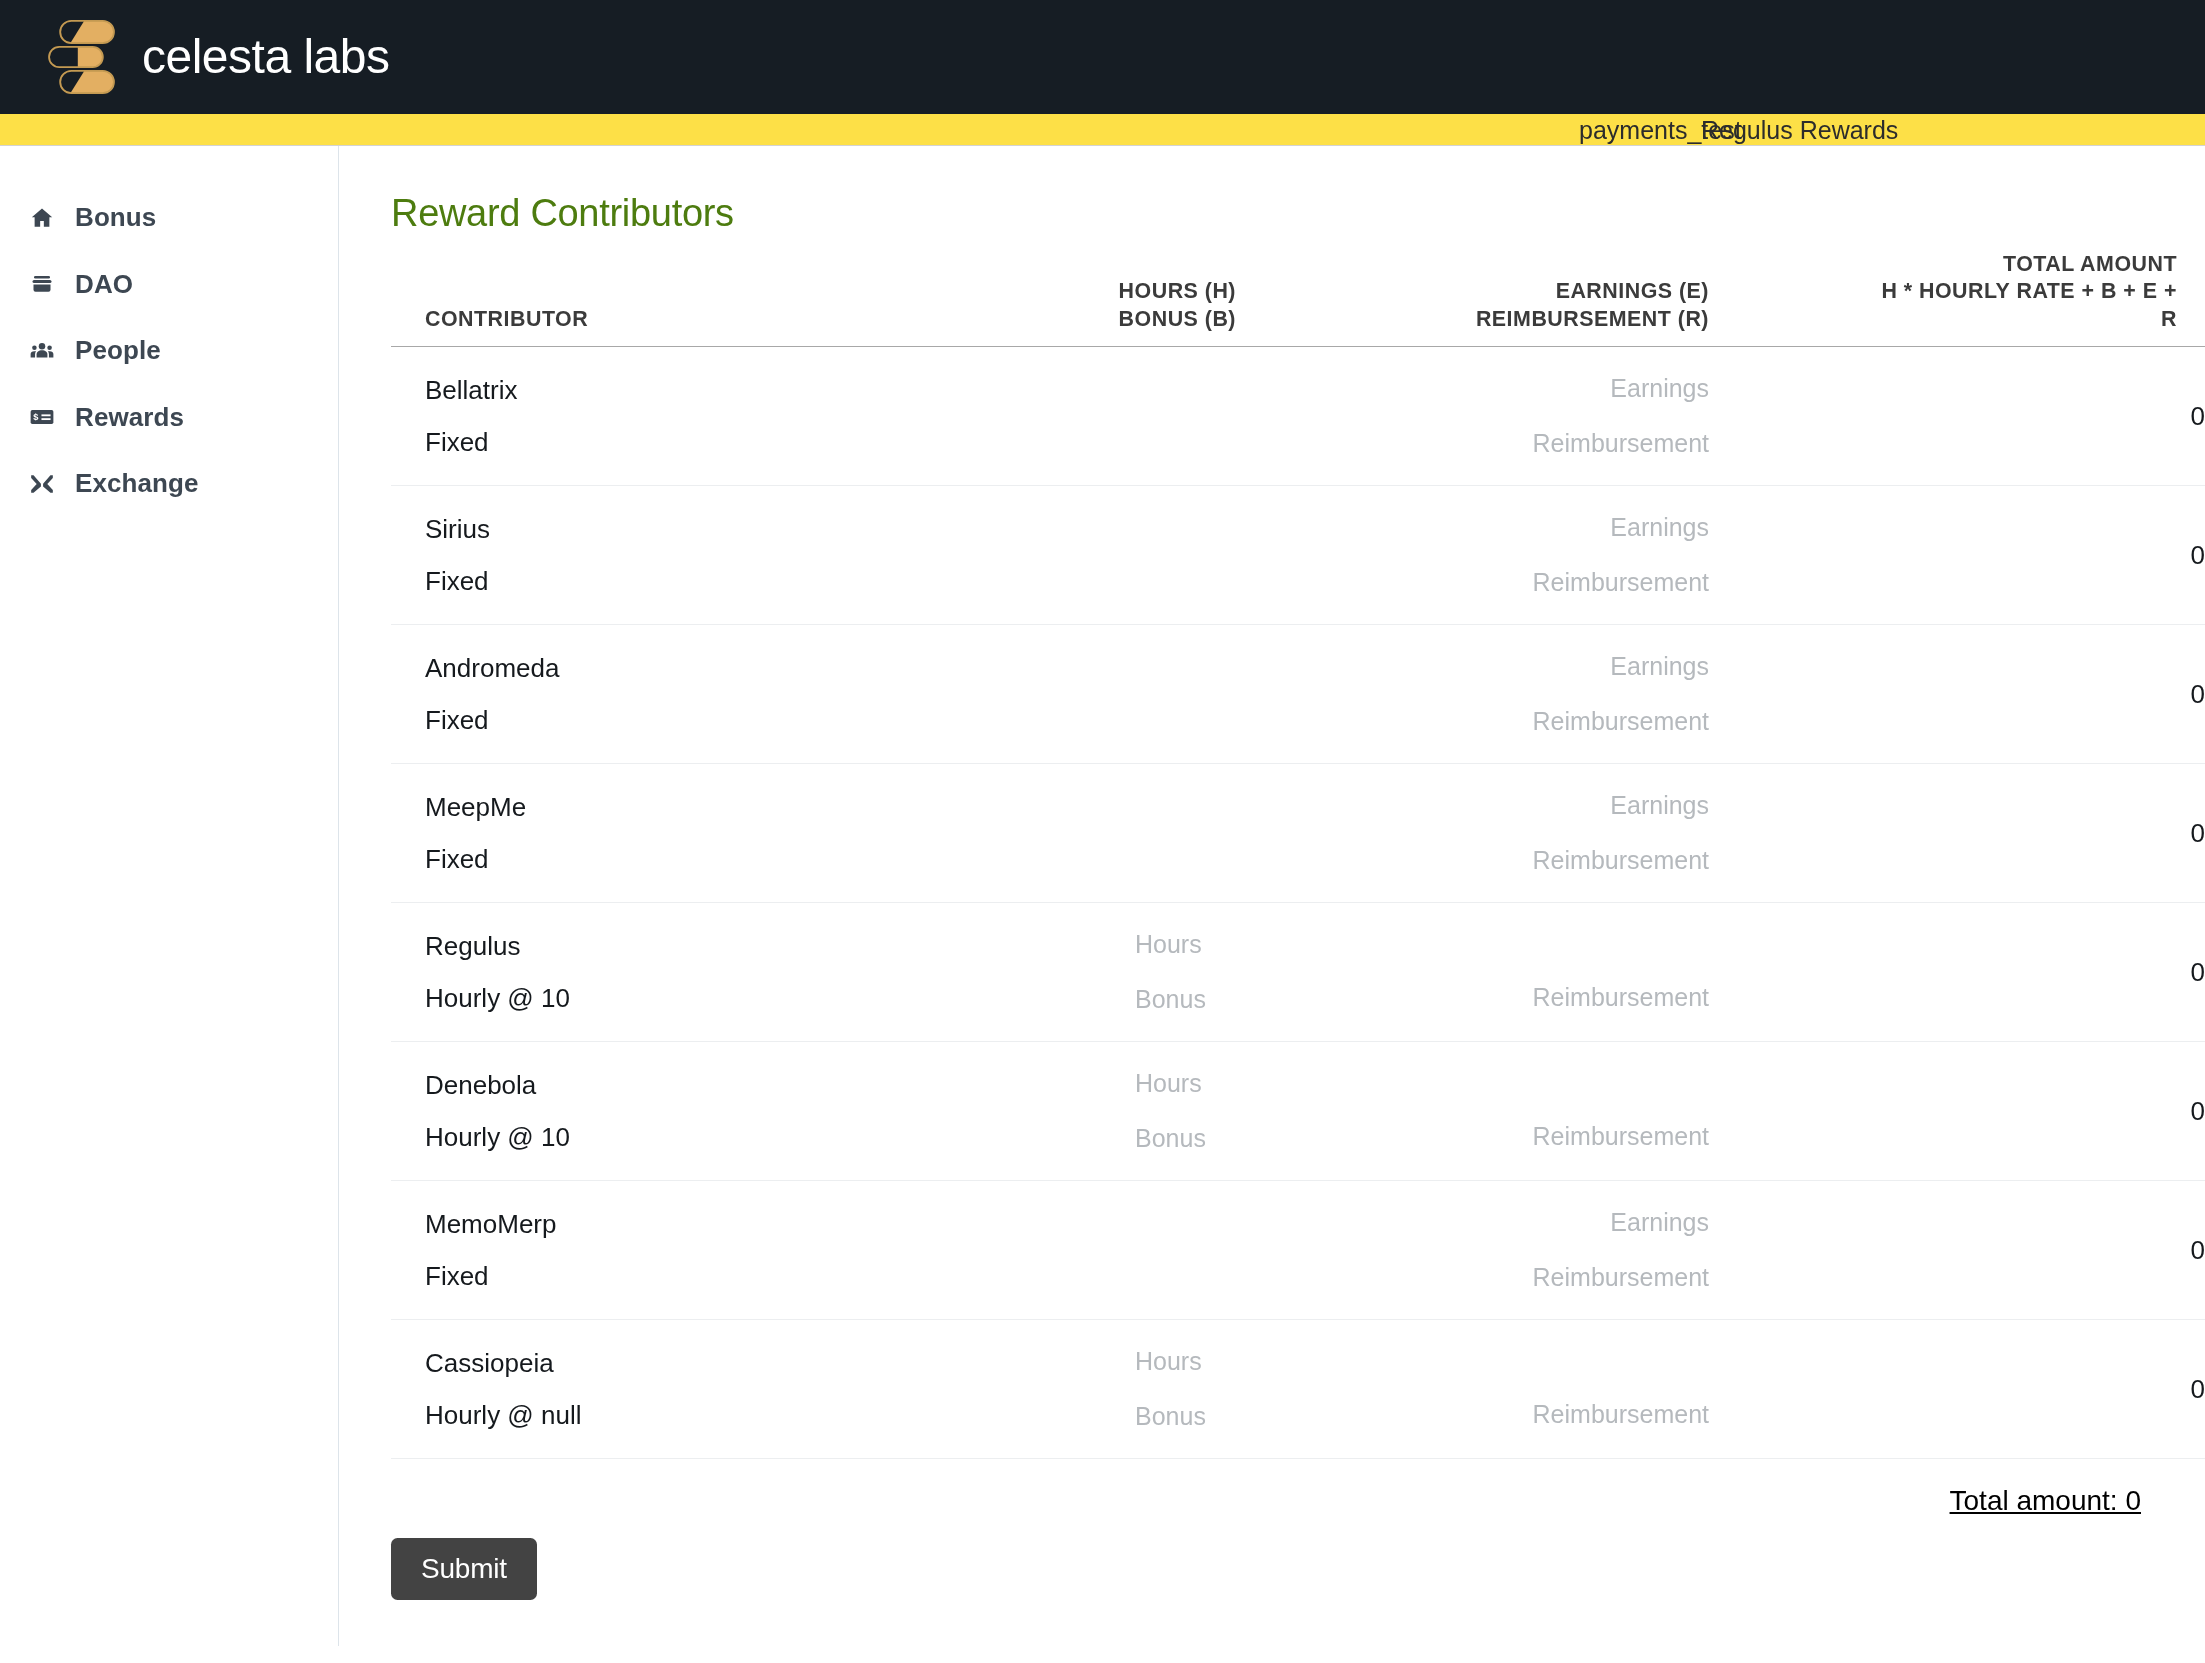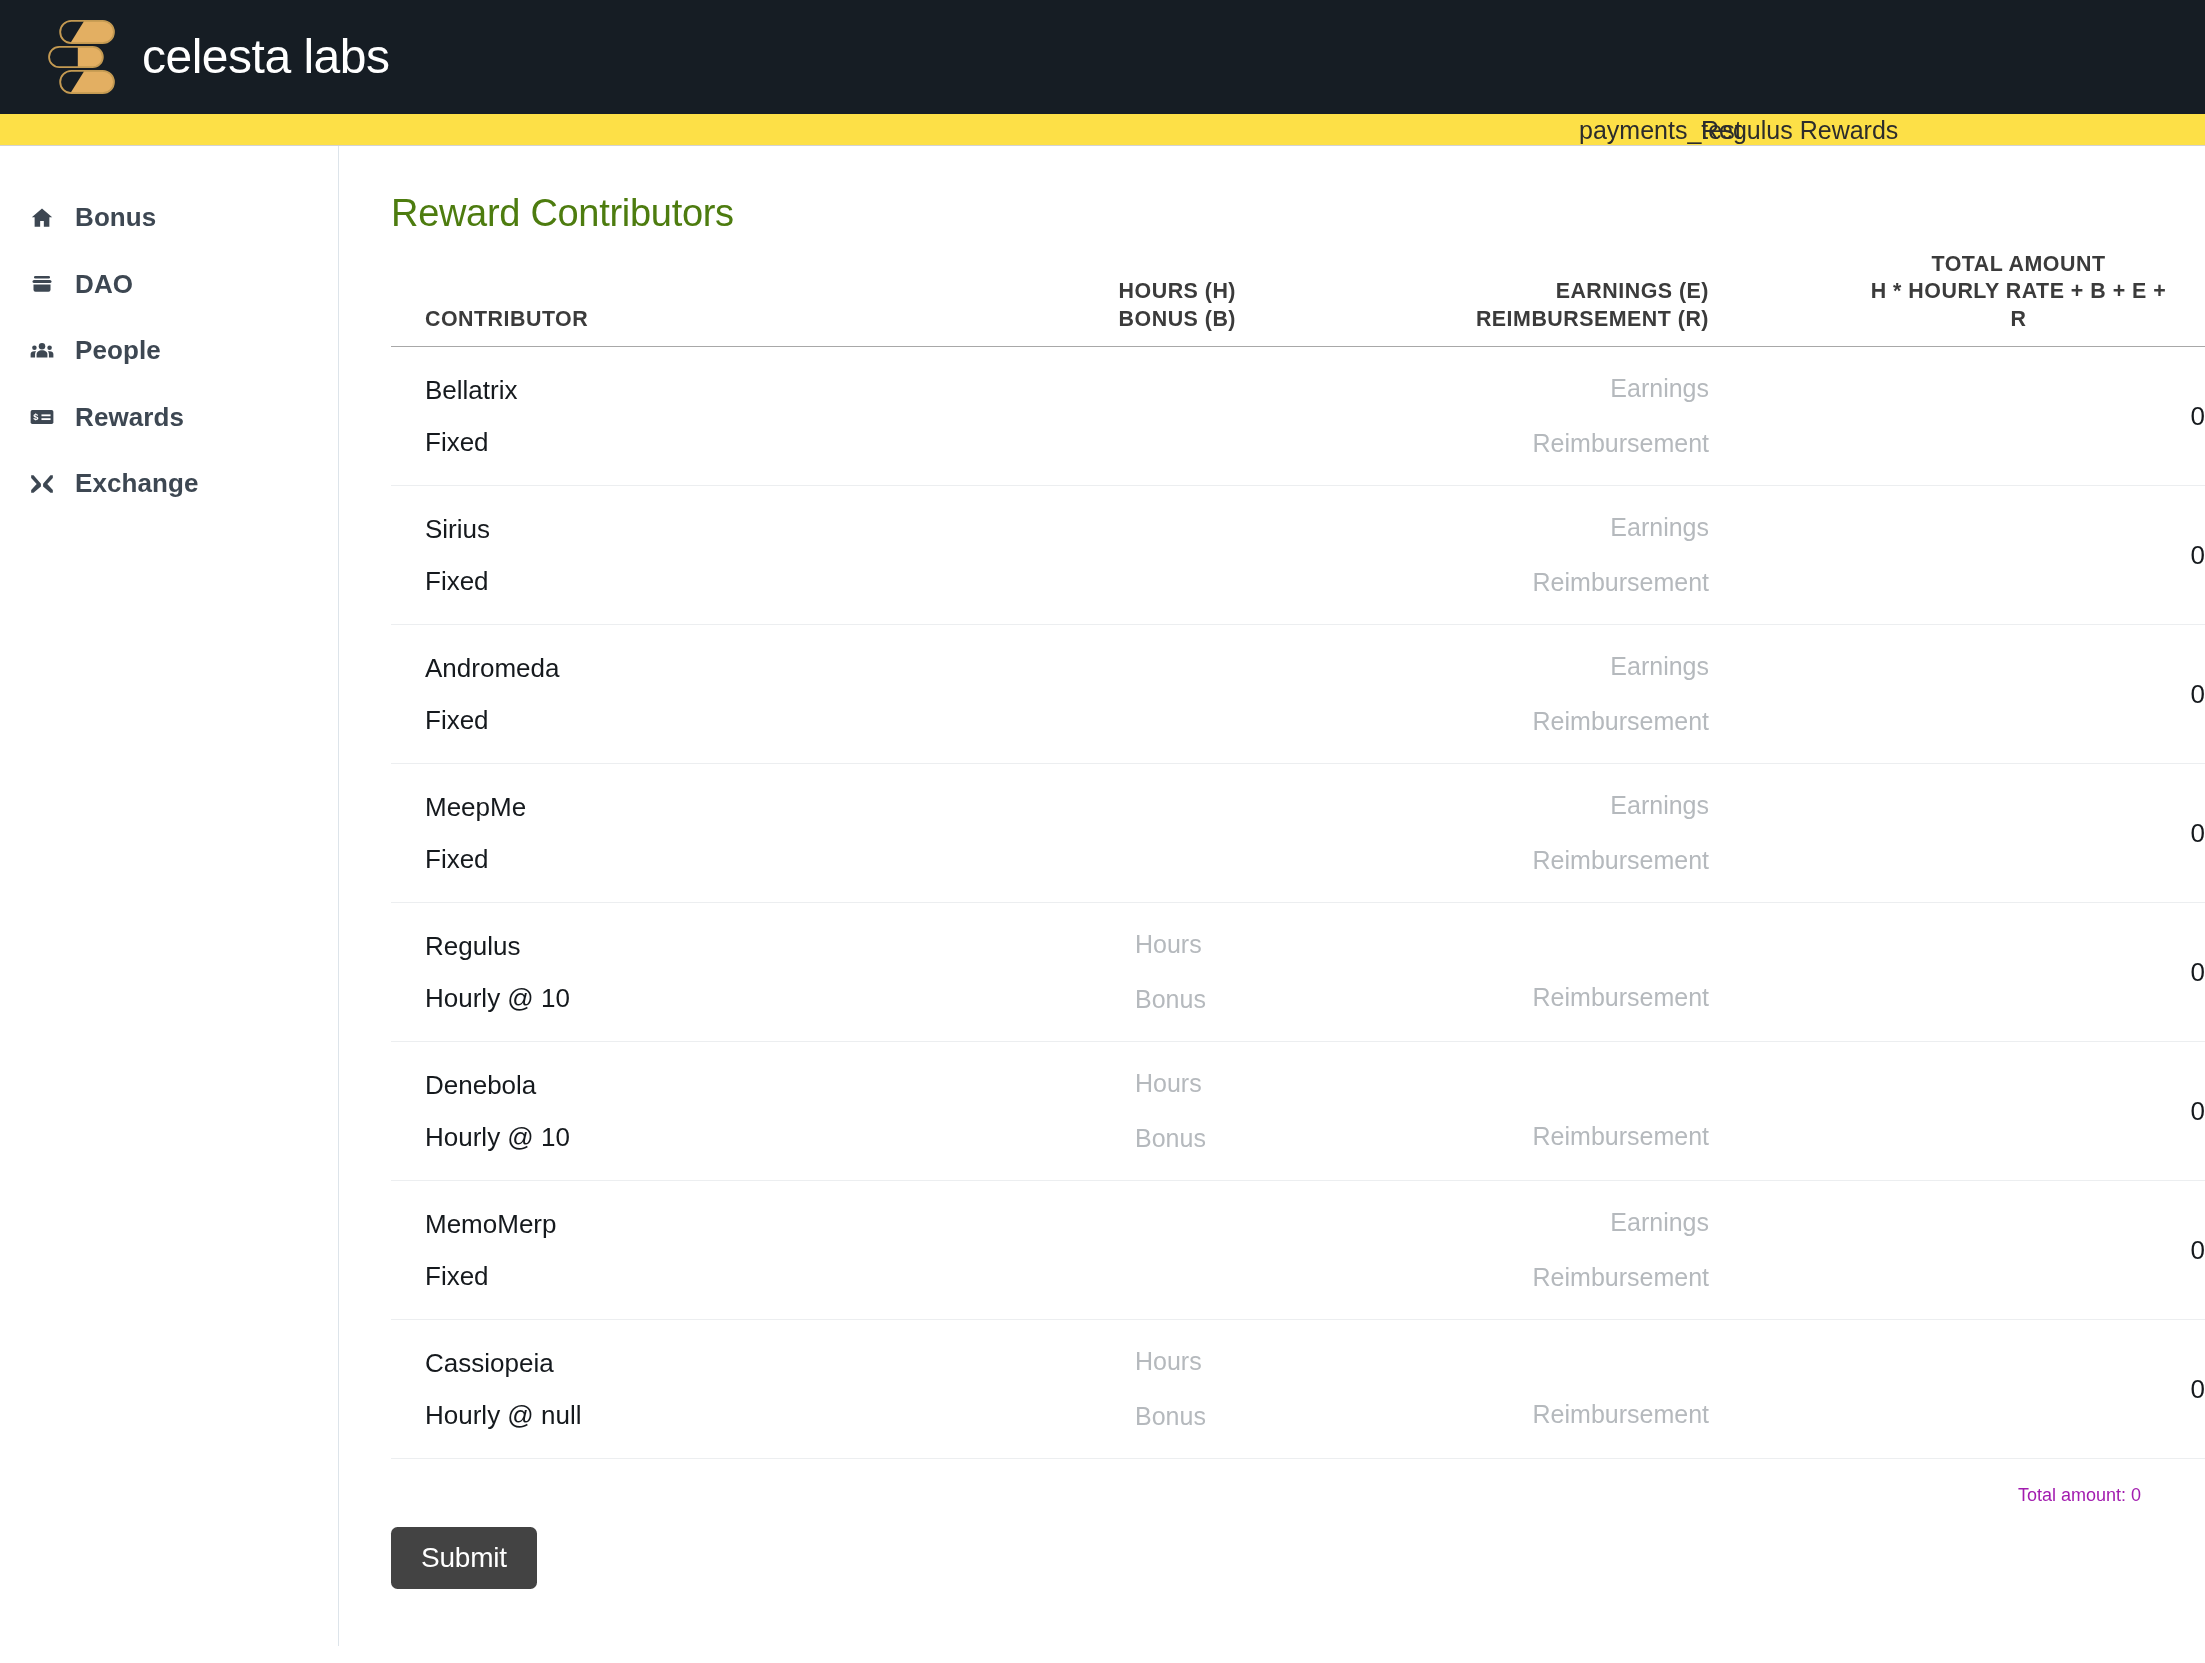--- a/index.html
+++ b/index.html
@@ -134,21 +134,21 @@
     font-size: 21.4px;
     font-weight: 700;
     color: #3b3b3b;
     letter-spacing: 0.5px;
     text-transform: uppercase;
     line-height: 1.28;
   }
   .th-name  { text-align: left;  padding-left: 34px !important; }
   .th-hours { text-align: right; padding-right: 144px !important; }
   .th-earn  { text-align: right; padding-right: 151px !important; }
-  .th-total { padding-right: 28px !important; }
+  .th-total { text-align: right; padding-right: 28px !important; }
 
   .rtable tbody td {
     border-bottom: 1.9px solid #eceef0;
     padding: 0;
     vertical-align: middle;
     height: 138px;
   }
 
   .cell-stack {
     display: flex;
@@ -196,22 +196,23 @@
     font-size: 26px;
     color: #15191d;
   }
 
   
   .summary-row {
     max-width: 1813px;
     text-align: right;
     padding-right: 28px;
     padding-top: 26px;
-    font-size: 18px;
-    color: #a21caf;
+    font-size: 28px;
+    color: #000000;
+    text-decoration: underline;
   }
   .actions {
     padding-top: 20.5px;
   }
   .submit-btn {
     background: #434343;
     color: #ffffff;
     border: none;
     border-radius: 6.5px;
     font-family: "Liberation Sans", sans-serif;

